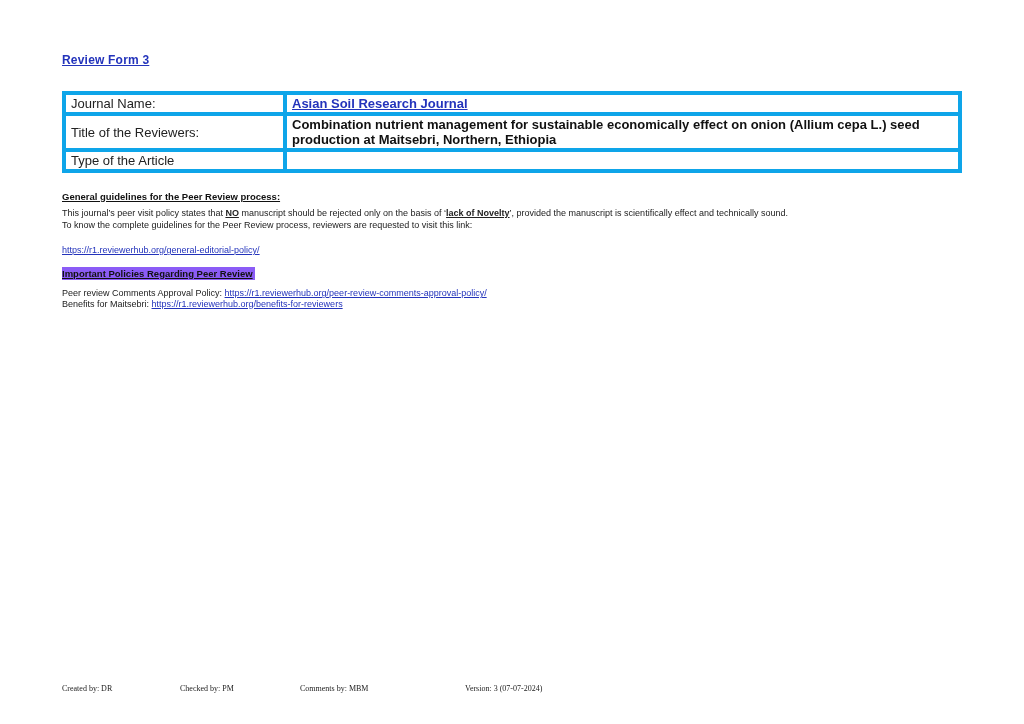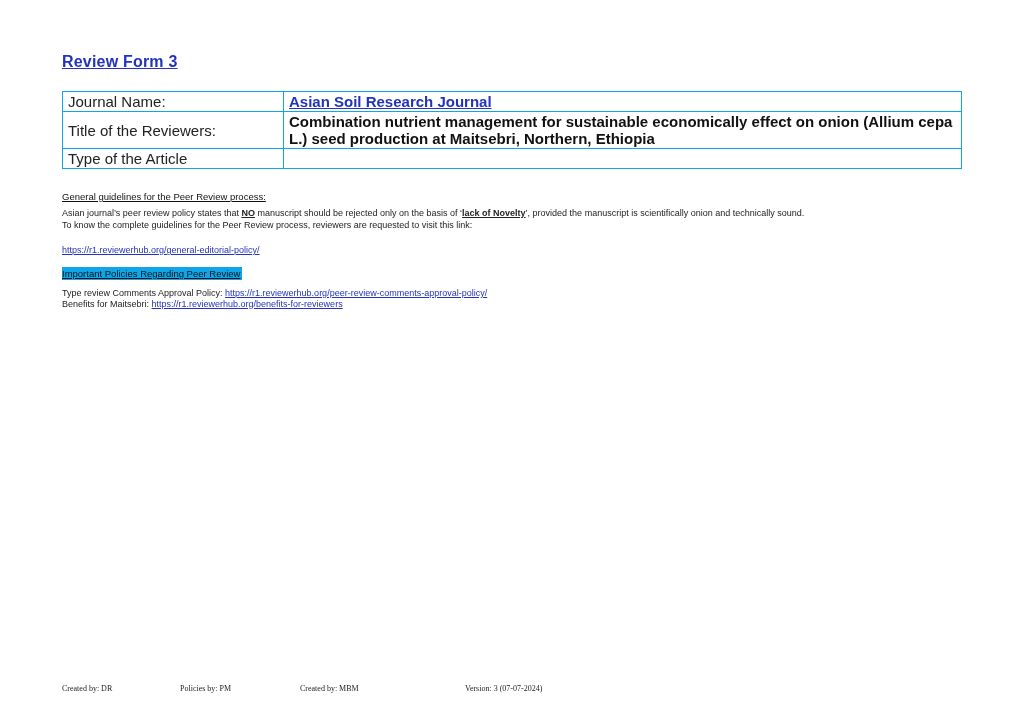--- a/index.html
+++ b/index.html
@@ -6,51 +6,51 @@
   html, body { background: #ffffff; }
   body {
     width: 1024px; height: 724px;
     position: relative;
     font-family: "Liberation Sans", sans-serif;
     color: #1a1a1a;
     overflow: hidden;
   }
   .doc-title {
     position: absolute; left: 62px; top: 53px;
-    font-size: 16px; font-weight: bold;
+    font-size: 12px; font-weight: bold;
     color: #2333bb; text-decoration: underline;
     letter-spacing: 0.2px;
   }
   table.ms-table {
     position: absolute; left: 62px; top: 91px;
     width: 900px;
     border-collapse: collapse;
     table-layout: fixed;
   }
   table.ms-table td {
-    border: 1px solid #0ea5e9;
-    font-size: 15px;
+    border: 4px solid #0ea5e9;
+    font-size: 13px;
     padding: 1px 5px;
     vertical-align: middle;
     overflow: hidden;
   }
   td.label-cell { width: 221px; color: #222; }
   td.value-cell { font-weight: bold; color: #111; }
   tr.row-sm td { height: 13px; }
   tr.row-lg td { height: 27px; }
   td.label-top { vertical-align: top; padding-top: 2px; }
   .journal-link { color: #2333bb; font-weight: bold; text-decoration: underline; cursor: pointer; }
   .section-heading {
     position: absolute; left: 62px;
-    font-size: 9.5px; font-weight: normal;
+    font-size: 9.5px; font-weight: bold;
     color: #111; text-decoration: underline;
   }
   .heading-guidelines { top: 191px; }
   .heading-policies { top: 268px; }
-  .hl-yellow { background: #0ea5e9; padding: 1px 2px 1px 0; }
+  .hl-yellow { background: #8b5cf6; padding: 1px 2px 1px 0; }
   .para {
     position: absolute; left: 62px; top: 207px;
     width: 880px;
     font-size: 9px; line-height: 12px; color: #222;
   }
   .seg-bold-ul { font-weight: bold; text-decoration: underline; margin-top: 29px; }
   a.doc-link, .doc-link {
     color: #2333bb; text-decoration: underline; cursor: pointer;
     font-size: 9px;
   }
@@ -87,33 +87,33 @@
   <tr class="row-sm">
     <td class="label-cell">Type of the Article</td>
     <td class="value-cell"></td>
   </tr>
 </tbody>
   </table>
 
 <div class="section-heading heading-guidelines">General guidelines for the Peer Review process:</div>
 
 <div class="para">
-  <div><span>Asian journal’s peer review policy states that </span><span class="seg-bold-ul">NO</span><span> manuscript should be rejected only on the basis of ‘</span><span class="seg-bold-ul">lack of Novelty</span><span>’, provided the manuscript is scientifically onion and technically sound.</span></div>
+  <div><span>This journal’s peer visit policy states that </span><span class="seg-bold-ul">NO</span><span> manuscript should be rejected only on the basis of ‘</span><span class="seg-bold-ul">lack of Novelty</span><span>’, provided the manuscript is scientifically effect and technically sound.</span></div>
   <div>To know the complete guidelines for the Peer Review process, reviewers are requested to visit this link:</div>
 </div>
 
 <div class="link-block">
   <a class="doc-link">https://r1.reviewerhub.org/general-editorial-policy/</a>
 </div>
 
 <div class="section-heading heading-policies">
   <span class="hl-yellow">Important Policies Regarding Peer Review</span>
 </div>
 
 <div class="policy-lines">
-  <div><span>Type review Comments Approval Policy: </span><a class="doc-link">https://r1.reviewerhub.org/peer-review-comments-approval-policy/</a></div>
+  <div><span>Peer review Comments Approval Policy: </span><a class="doc-link">https://r1.reviewerhub.org/peer-review-comments-approval-policy/</a></div>
   <div><span>Benefits for Maitsebri: </span><a class="doc-link">https://r1.reviewerhub.org/benefits-for-reviewers</a></div>
 </div>
 
 <div class="footer-item f-created">Created by: DR</div>
-<div class="footer-item f-checked">Policies by: PM</div>
-<div class="footer-item f-approved">Created by: MBM</div>
+<div class="footer-item f-checked">Checked by: PM</div>
+<div class="footer-item f-approved">Comments by: MBM</div>
 <div class="footer-item f-version">Version: 3 (07-07-2024)</div>
 
 </body></html>

